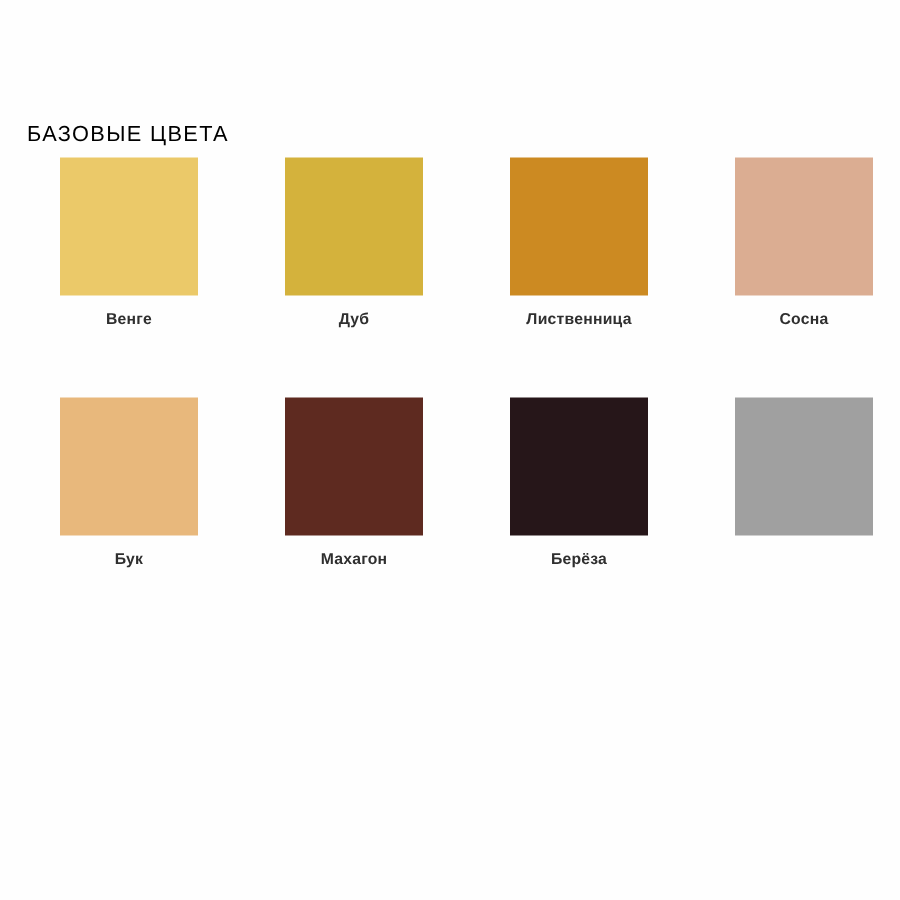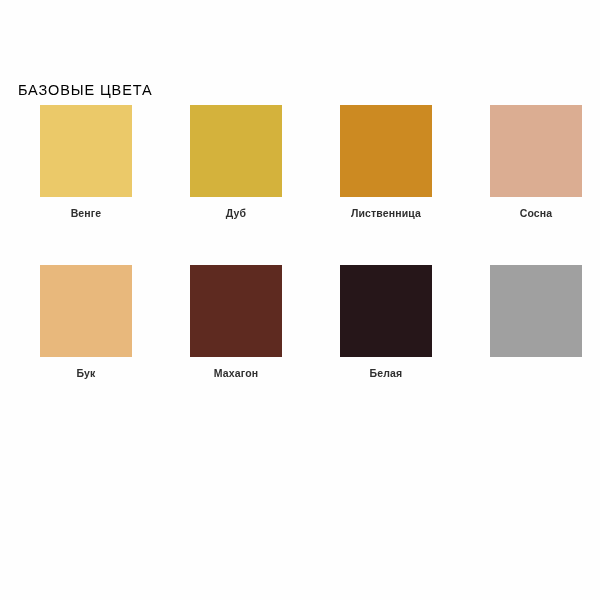--- a/index.html
+++ b/index.html
@@ -107,20 +107,20 @@
       <div class="swatch-cell">
         <div class="swatch-chip" style="background: rgb(232, 184, 124);"></div>
         <div class="swatch-label">Бук</div>
       </div>
       <div class="swatch-cell">
         <div class="swatch-chip" style="background: rgb(94, 42, 32);"></div>
         <div class="swatch-label">Махагон</div>
       </div>
       <div class="swatch-cell">
         <div class="swatch-chip" style="background: rgb(38, 22, 25);"></div>
-        <div class="swatch-label">Белая</div>
+        <div class="swatch-label">Берёза</div>
       </div>
       <div class="swatch-cell">
         <div class="swatch-chip" style="background: rgb(160, 160, 160);"></div>
       </div>
     </div>
 
 </div>
 
 </body></html>

